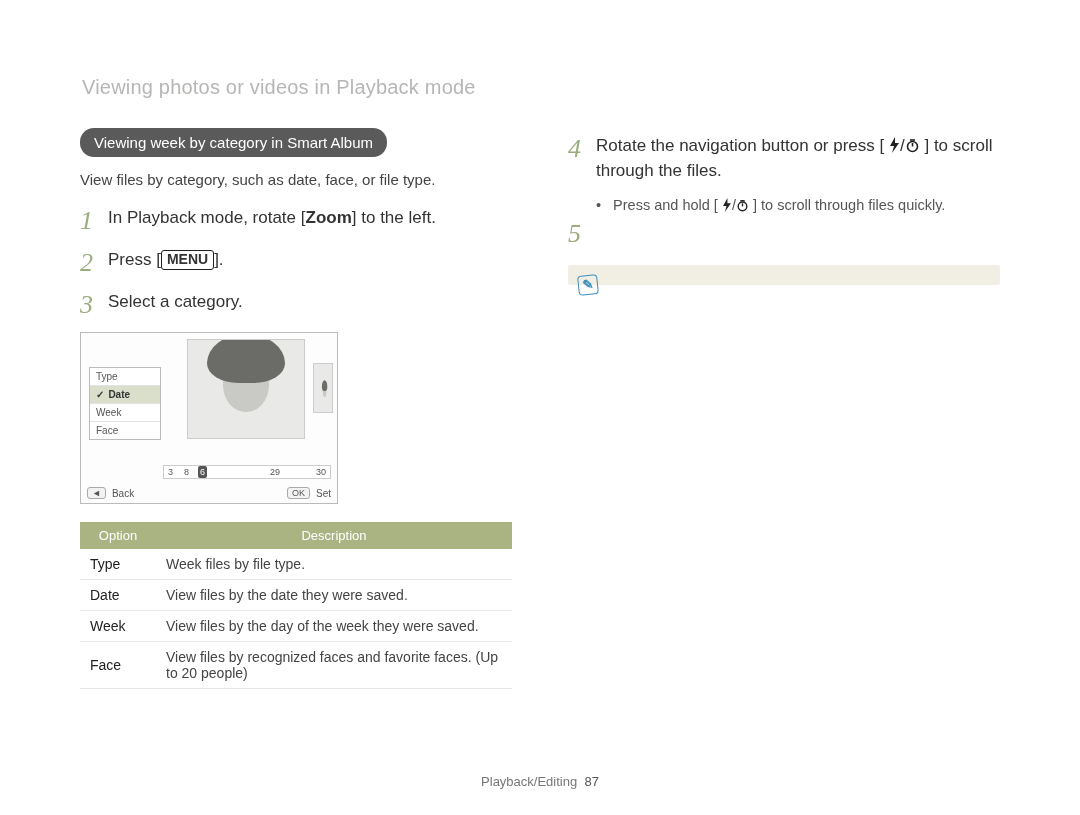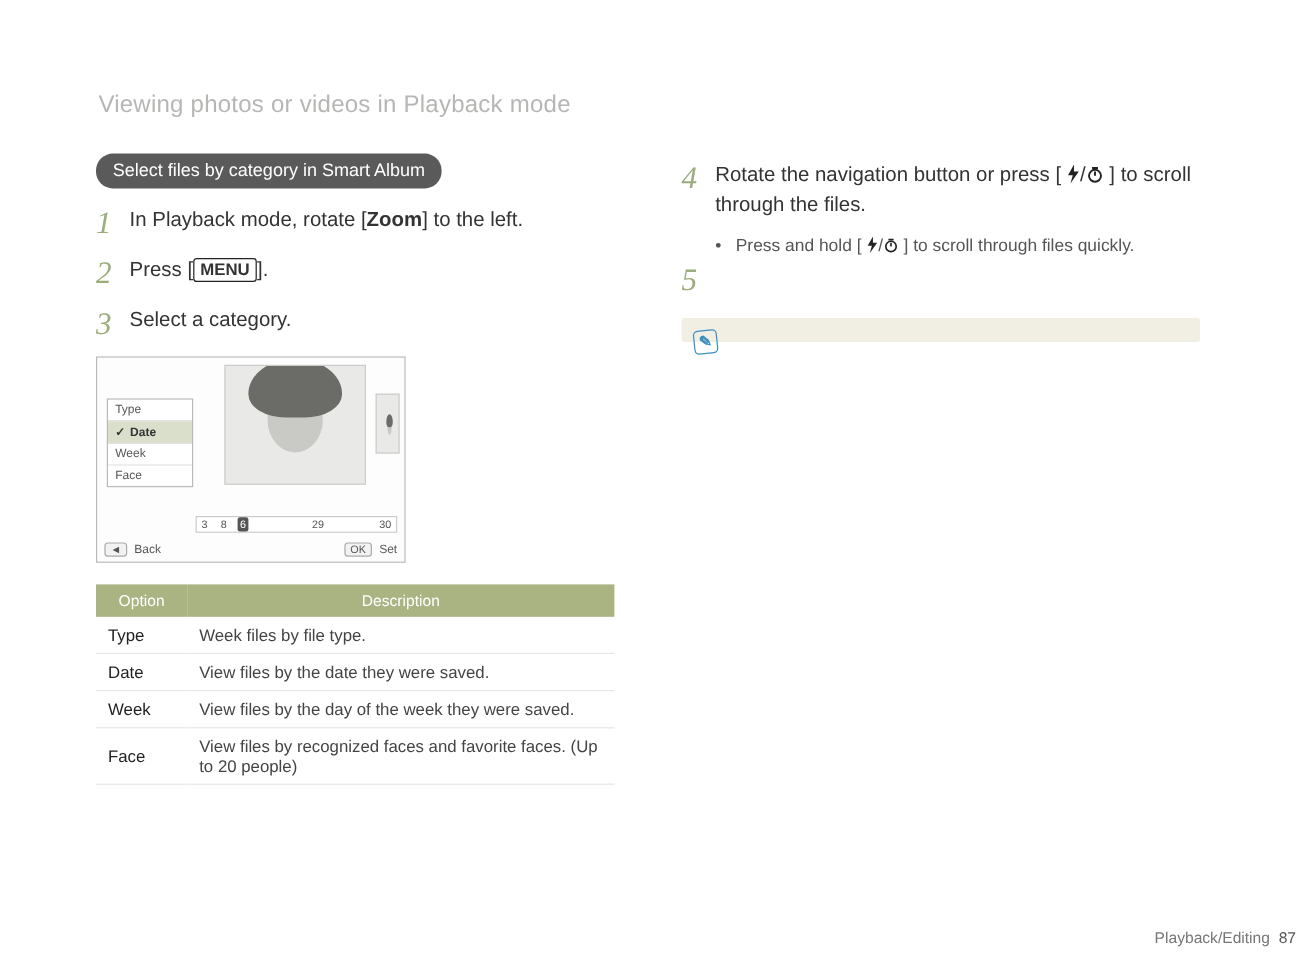--- a/index.html
+++ b/index.html
@@ -160,38 +160,39 @@
     position: absolute; left: 10px; top: 10px;
     width: 20px; height: 20px;
     border: 1.5px solid #3b8fbf; border-radius: 4px;
     color: #3b8fbf; display: flex; align-items: center; justify-content: center;
     font-size: 13px; font-weight: bold;
     transform: rotate(-6deg);
   }
 
   .footer-line {
     position: absolute; bottom: 26px; left: 0; right: 0;
-    text-align: right; font-size: 13px; color: #777;
+    text-align: center; font-size: 13px; color: #777;
   }
   .footer-line .pg { color: #555; }
 
   
   .mini-icon { display: inline-block; vertical-align: -2px; }
 </style>
 </head>
 <body>
 
 <div class="page-title">Viewing photos or videos in Playback mode</div>
 
 <div class="page">
 
   <div class="col">
     <div class="section-top-spacer"></div>
 
-    <div class="pill">Select files by category in Smart Album</div>
+    <div class="pill">Viewing week by category in Smart Album</div>
+    <div class="lead">View files by category, such as date, face, or file type.</div>
 
     <ol class="steps">
       <li>
         <span class="step-num">1</span>
         <span class="step-text">
           <span>In Playback mode, rotate [</span><strong>Zoom</strong><span>] to the left.</span>
         </span>
       </li>
       <li>
         <span class="step-num">2</span>
@@ -216,21 +217,21 @@
       <div class="menu">
         <div>Type</div>
         <div class="sel">Date</div>
         <div>Week</div>
         <div>Face</div>
       </div>
       <div class="timeline">
         <span style="left:2px">3</span>
         <span style="left:18px">8</span>
         <span style="left:34px;background:#555;color:#fff;border-radius:2px;">6</span>
-        <span style="left:94px">29</span>
+        <span style="left:104px">29</span>
         <span style="right:2px">30</span>
       </div>
       <div class="footer">
         <span class="chip">◄</span>
         <span>Back</span>
         <span style="flex:1"></span>
         <span class="chip">OK</span>
         <span>Set</span>
       </div>
     </div>

